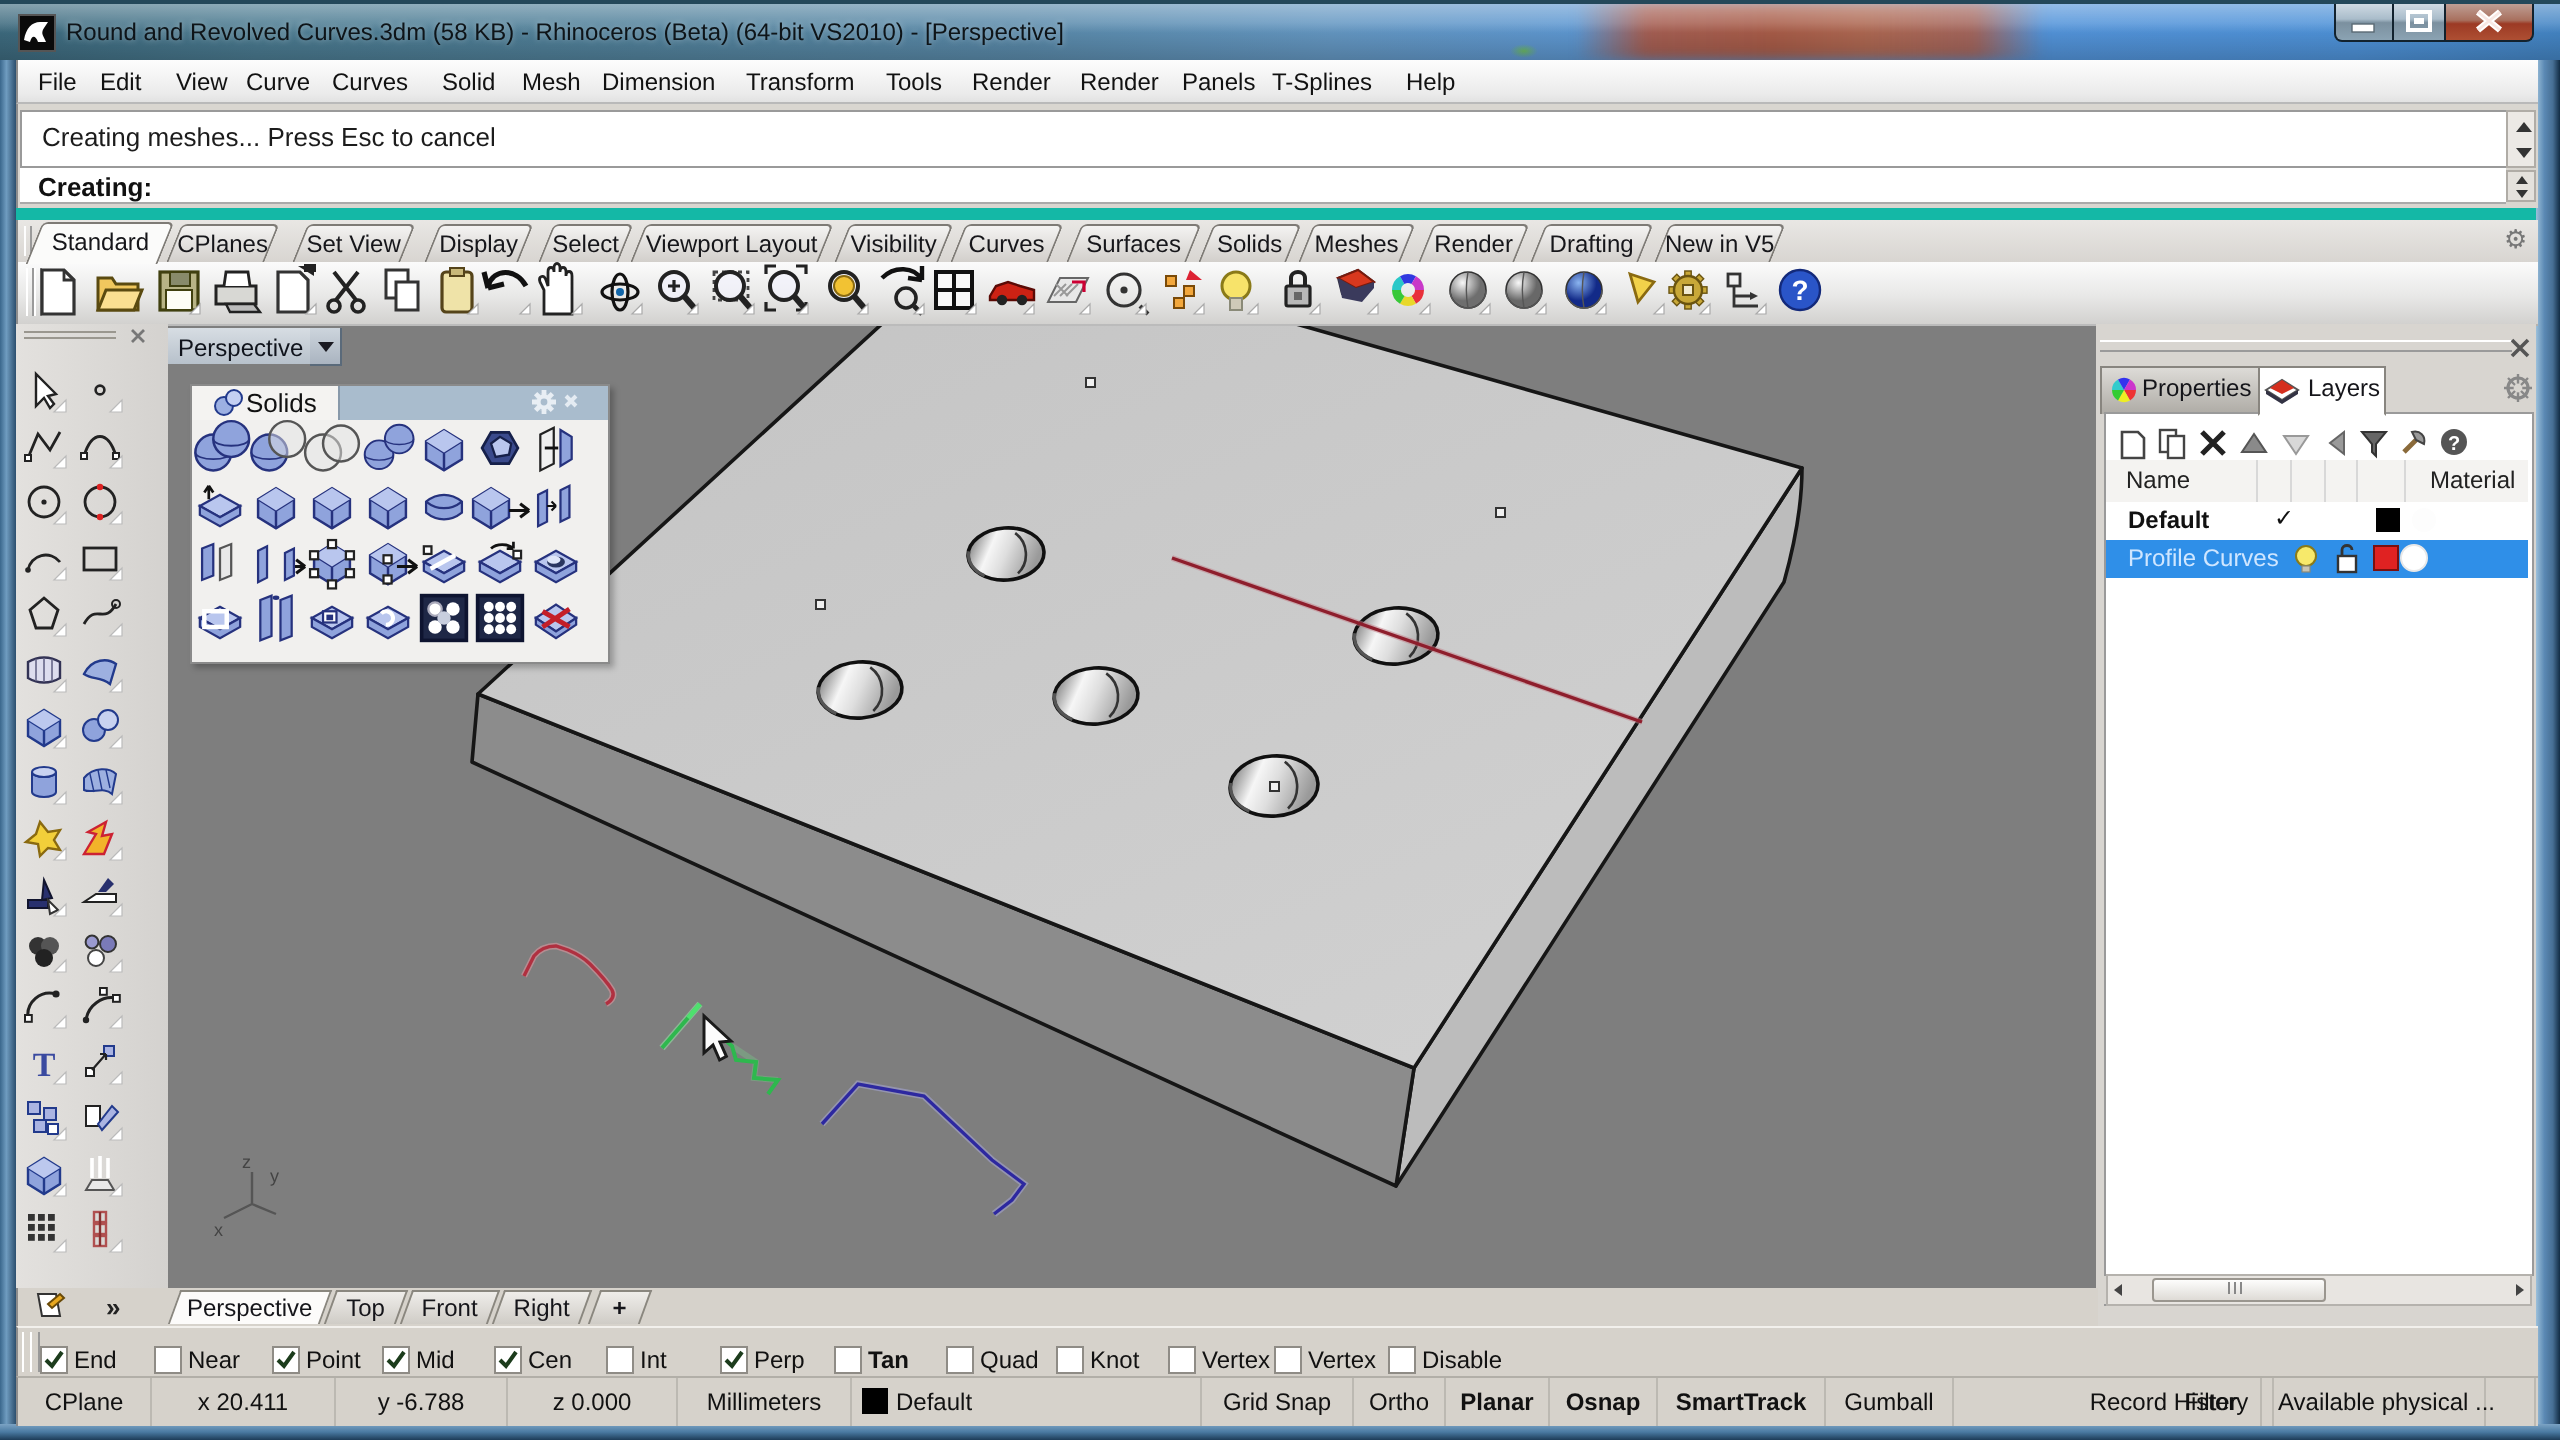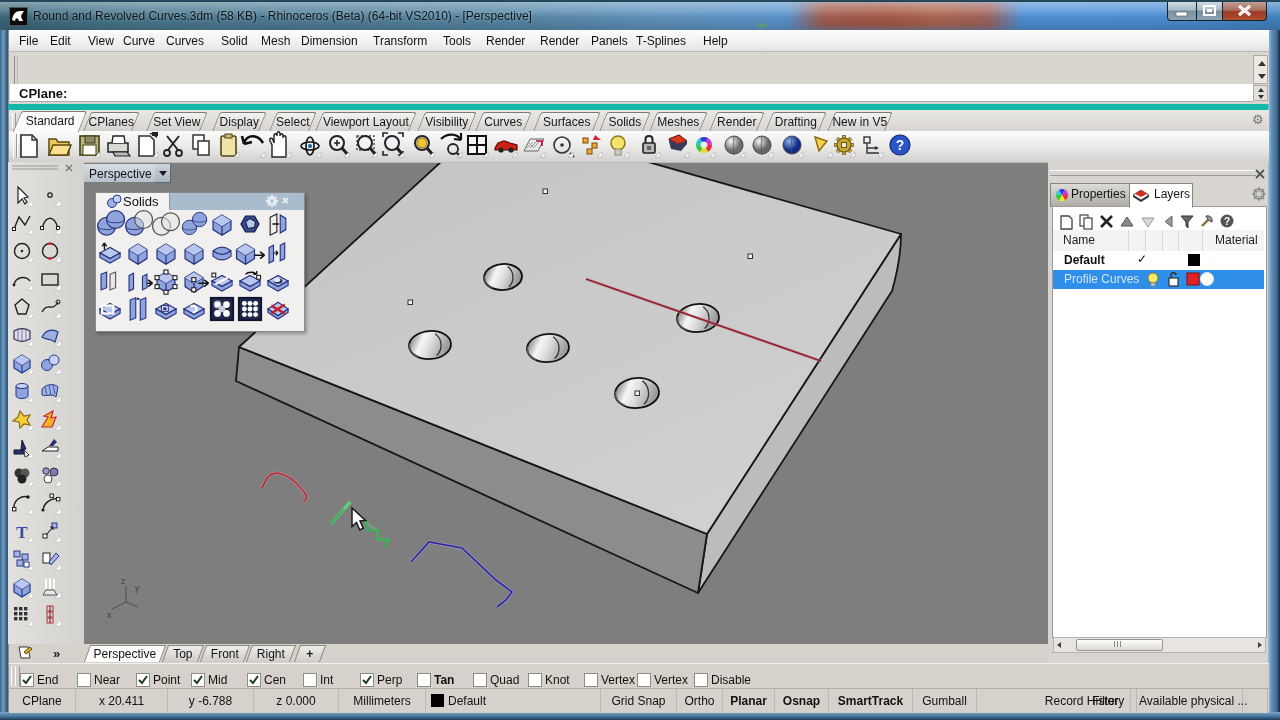--- a/index.html
+++ b/index.html
@@ -124,22 +124,25 @@
       <span style="left:477px;">Render</span>
       <span style="left:531px;">Render</span>
     <span style="left:582px;">Panels</span>
       <span style="left:627px;">T-Splines</span>
       <span style="left:694px;">Help</span>
   </div>
 
   <div class="abs" id="cmdarea">
       <div style="position:absolute;left:5px;top:4px;width:2px;height:44px;border-left:1px solid #8a8a8a;border-right:1px solid #fff;"></div>
       <div style="position:absolute;left:8px;top:4px;width:1px;height:44px;background:#b5b5b5;"></div>
+    <div class="abs" id="cmdwhite1">
+        <span class="abs" id="cmdtext1">Creating meshes... Press Esc to cancel</span>
+      </div>
     <div class="abs" id="cmdwhite2">
-        <span class="abs" id="cmdtext2">CPlane:</span>
+        <span class="abs" id="cmdtext2">Creating:</span>
       </div>
     <div class="abs" id="cmdsb">
       <div class="tri" style="left:4px;top:5px;border-left:4px solid transparent;border-right:4px solid transparent;border-bottom:5px solid #333;"></div>
       <div class="tri" style="left:4px;top:18px;border-left:4px solid transparent;border-right:4px solid transparent;border-top:5px solid #333;"></div>
     </div>
     <div class="abs" id="cmdspin">
       <div class="tri" style="left:4px;top:2px;border-left:3px solid transparent;border-right:3px solid transparent;border-bottom:4px solid #333;"></div>
       <div class="tri" style="left:4px;top:9px;border-left:3px solid transparent;border-right:3px solid transparent;border-top:4px solid #333;"></div>
     </div>
   </div>

